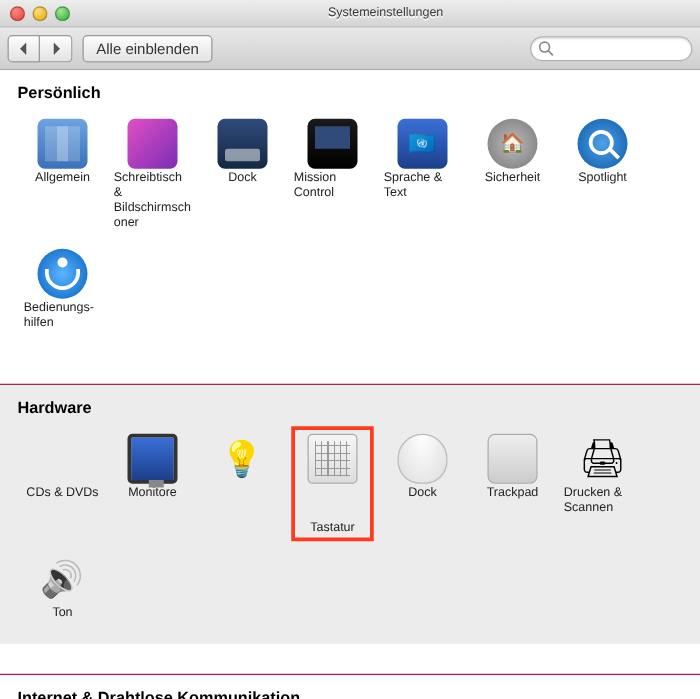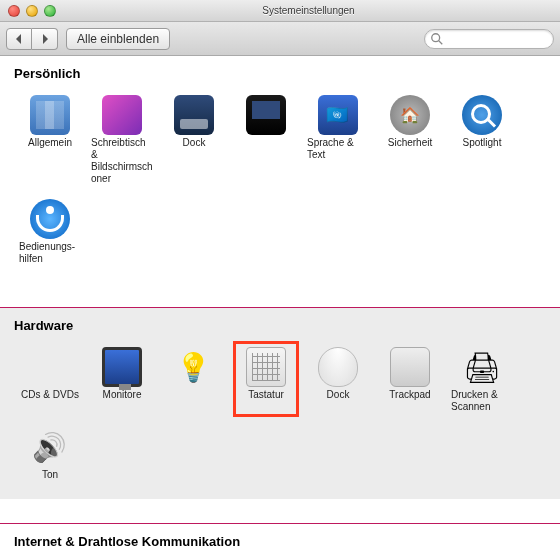--- a/index.html
+++ b/index.html
@@ -52,21 +52,21 @@
   .searchicon{position:absolute;left:6px;top:3px;width:14px;height:14px;fill:#888;}
   .section{ padding: 6px 14px 12px 14px; }
   .section.alt{ background:#ececec; }
   .section + .section { border-top:1px solid #be185d;margin-top:24px;}
   .section-title{ font-weight:bold; font-size:13px; margin:4px 0 6px 0;}
   .grid{ display:flex; flex-wrap:wrap; gap:0; }
   .pref{
     width:66px; margin:2px 3px; display:flex; flex-direction:column; align-items:center;
     text-align:left; cursor:default; padding:4px 0 2px 0; border:2px solid transparent;
   }
-  .pref.highlight{ border:3px solid #ff3b1f; padding:3px 0 1px 0;}
+  .pref.highlight{ border:3px solid #ff3b1f; padding:3px 0 1px 0;gap:28px;}
   .label{ font-size:10px; line-height:12px; margin-top:2px; color:#222; word-break:break-word;}
   .icon{ width:40px;height:40px; border-radius:6px; display:flex;align-items:center;justify-content:center; position:relative;}
   
   .ic-general{background:linear-gradient(#6ca3e0,#3a71b8);border-radius:6px;}
   .ic-general::after{content:"";position:absolute;inset:6px;background:linear-gradient(90deg,#fff3 0 33%,#fff6 33% 66%,#fff3 66%);}
   .ic-desktop{background:linear-gradient(135deg,#e04fc5,#7b2db5);border-radius:6px;}
   .ic-dock{background:linear-gradient(#2f4b7a,#142844);border-radius:6px;}
   .ic-dock::after{content:"";position:absolute;bottom:6px;left:6px;right:6px;height:10px;background:rgba(255,255,255,.5);border-radius:2px;}
   .ic-mission{background:linear-gradient(#1a1a1a,#000);border-radius:6px;}
   .ic-mission::before{content:"";position:absolute;top:6px;left:6px;right:6px;height:18px;background:#304a7a;}
@@ -152,20 +152,21 @@
         <div class="pref">
           <div class="icon ic-desktop"></div>
           <div class="label">Schreibtisch &amp; Bildschirmschoner</div>
         </div>
         <div class="pref">
           <div class="icon ic-dock"></div>
           <div class="label">Dock</div>
         </div>
         <div class="pref">
           <div class="icon ic-mission"></div>
+          <div class="label">Mission Control</div>
         </div>
         <div class="pref">
           <div class="icon ic-lang"></div>
           <div class="label">Sprache &amp; Text</div>
         </div>
         <div class="pref">
           <div class="icon ic-security"></div>
           <div class="label">Sicherheit</div>
         </div>
         <div class="pref">

